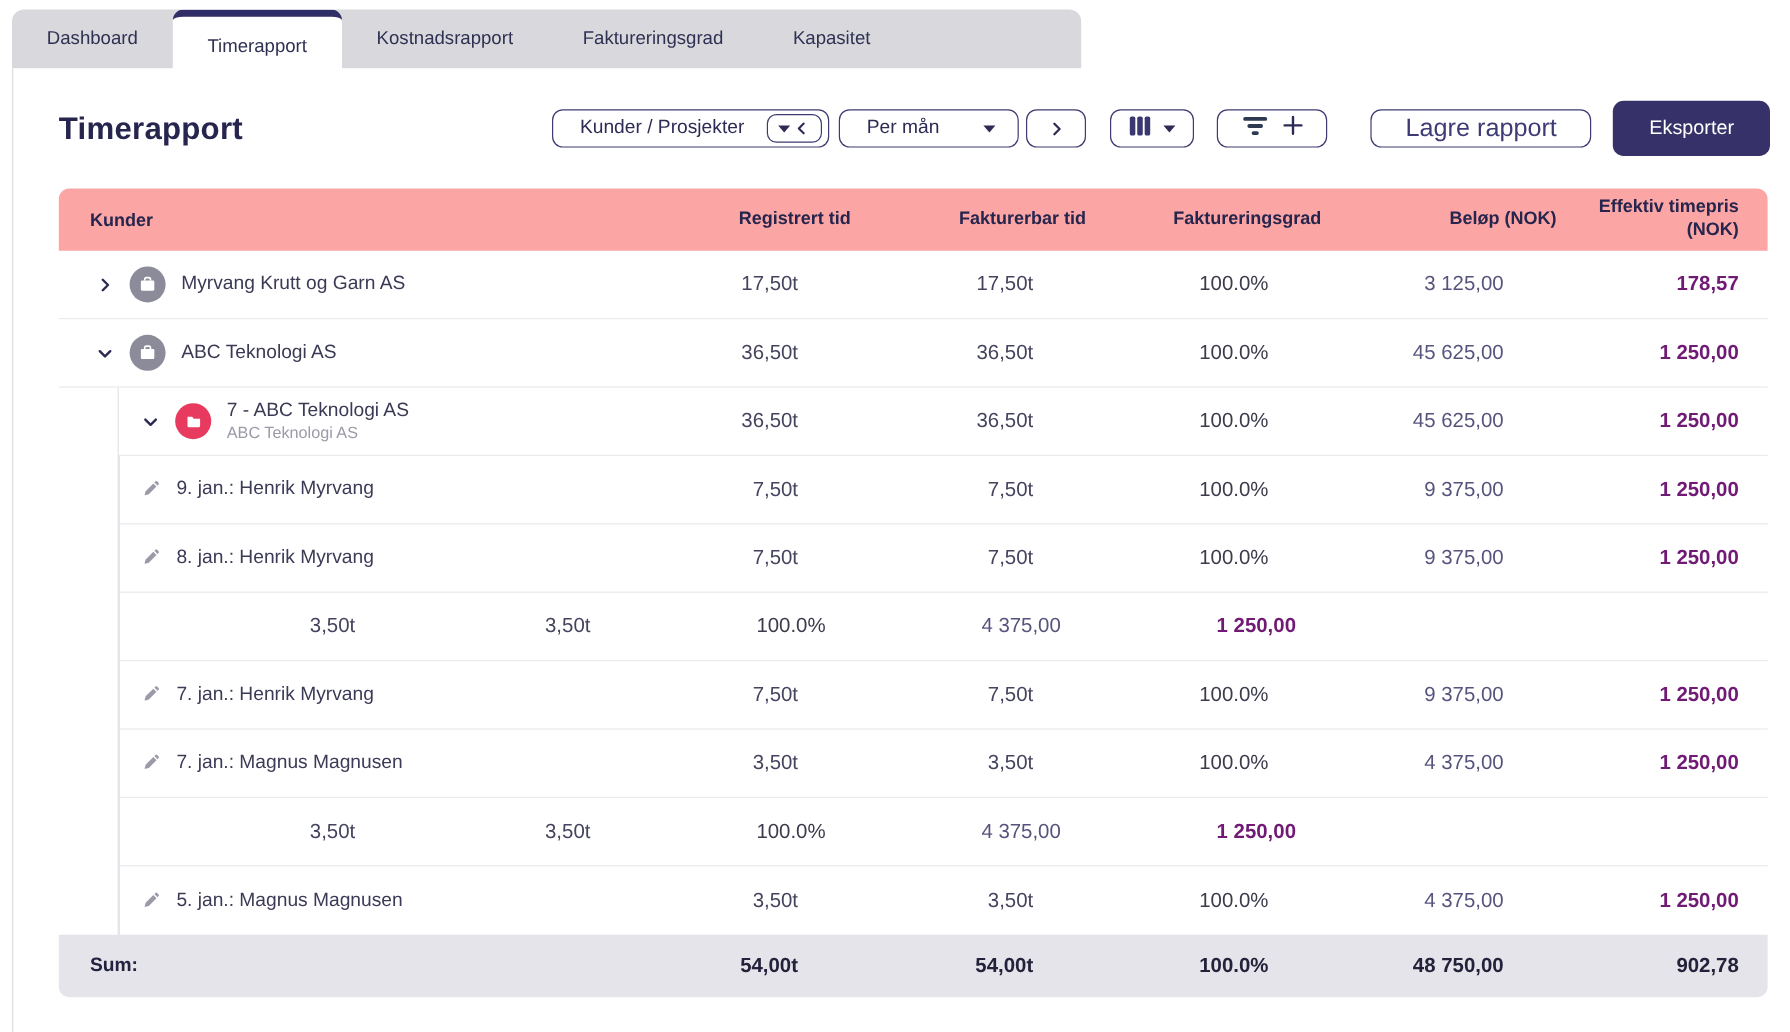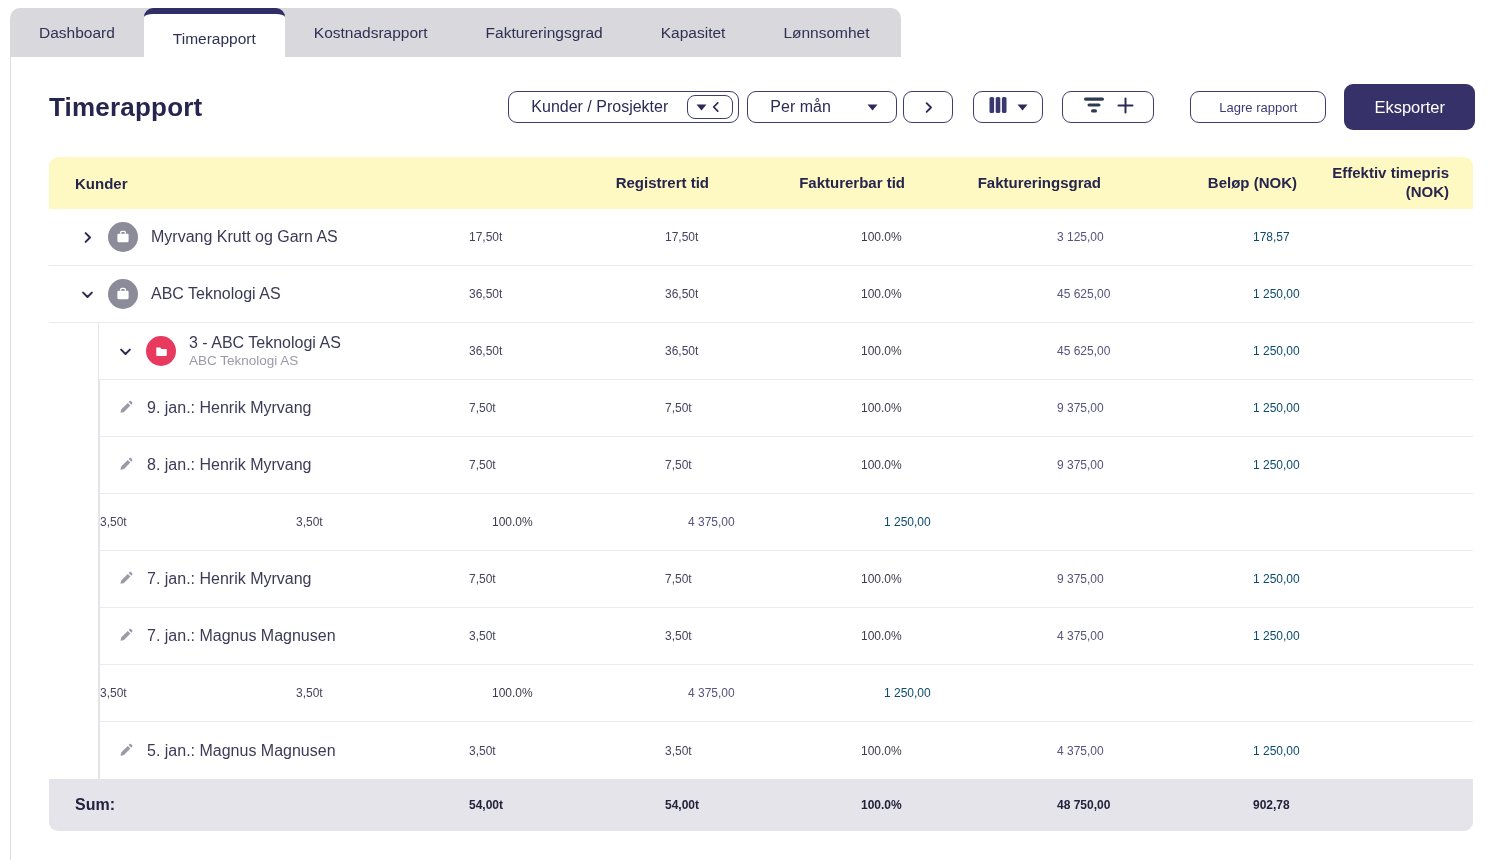--- a/index.html
+++ b/index.html
@@ -43,46 +43,46 @@
     position:absolute; right:5px; top:3px; bottom:3px; width:46px;
     border:1.5px solid #3f3c72; border-radius:8px; background:#fff;
     display:flex; align-items:center; justify-content:center; gap:1px;
   }
   .sel-period { width:150px; padding-left:22px; padding-right:40px; margin-right:6px; }
   .sel-period .label { white-space:nowrap; overflow:hidden; max-width:88px; }
   .sel-period .caret { position:absolute; right:18px; }
   .btn-next { width:50px; justify-content:center; margin-right:20px; }
   .btn-cols { width:70px; justify-content:center; gap:9px; margin-right:19px; }
   .btn-filter { width:92px; justify-content:center; gap:12px; margin-right:36px; }
-  .btn-save { padding:0 28px; margin-right:18px; color:#3d3a75; font-size:13px; }
+  .btn-save { padding:0 28px; margin-right:18px; color:#3d3a75; font-size:21px; }
   .btn-export {
     height:46px; padding:0 30px; border-radius:9px; background:#363168; border:none;
     color:#ffffff; font-size:16.5px; display:flex; align-items:center; cursor:pointer;
   }
 
   .caret svg, .chev svg { display:block; }
 
   
   .report { position:absolute; left:38px; top:100px; width:1424px; }
 
   .thead {
-    background:#fef9c3; border-radius:9px 9px 0 0; height:52px;
+    background:#fca5a5; border-radius:9px 9px 0 0; height:52px;
     display:flex; align-items:center;
   }
   .thead .name-col { flex:1; padding-left:26px; font-size:15px; font-weight:bold; color:#26254d; }
   .hcell { width:196px; text-align:right; font-size:15px; font-weight:bold; color:#26254d; line-height:1.25; }
   .hcell.last { padding-right:24px; }
 
   .row { display:flex; align-items:center; height:57px; }
-  .vcell { width:196px; text-align:left; font-size:12px; }
+  .vcell { width:196px; text-align:right; font-size:17px; }
   .vcell.last { padding-right:24px; }
   .vt  { color:#45445e; }
   .vg  { color:#3c3b4c; }
   .vb  { color:#56537d; }
-  .vp  { color:#0c4a6e; }
+  .vp  { color:#701a75;font-weight:bold; }
 
   .name-cell { flex:1; display:flex; align-items:center; min-width:0; }
 
   .row.customer { border-bottom:1px solid #e9e9ee; }
   .row.customer .name-cell { padding-left:25px; }
 
   .group-l1 { margin-left:49px; border-left:1px solid #e3e3e8; }
   .row.project { border-bottom:1px solid #e9e9ee; }
   .row.project .name-cell { padding-left:13px; }
 
@@ -115,21 +115,20 @@
 </style>
 </head>
 <body>
 
 <nav class="tabbar">
   <div class="tab">Dashboard</div>
   <div class="tab active">Timerapport</div>
   <div class="tab">Kostnadsrapport</div>
   <div class="tab">Faktureringsgrad</div>
   <div class="tab">Kapasitet</div>
-  <div class="tab">Lønnsomhet</div>
 </nav>
 
 <main class="card">
 
   <div class="topbar">
     <h1 class="page-title">Timerapport</h1>
 
     <div class="toolbar">
 
       <div class="ctrl sel-grouping">
@@ -268,21 +267,21 @@
             <svg width="15" height="15" viewBox="0 0 24 24">
                 <path d="M5 9l7 7 7-7" fill="none" stroke="#2c2a52" stroke-width="3.2" stroke-linecap="round" stroke-linejoin="round"></path>
               </svg>
           </span>
           <span class="avatar red">
             <svg width="15" height="15" viewBox="0 0 20 20">
               <path d="M3 4.5h5.2l1.8 2h7v8.3a1.2 1.2 0 01-1.2 1.2H4.2A1.2 1.2 0 013 14.8V4.5z" fill="#fff"></path>
             </svg>
           </span>
           <span class="stack">
-            <span class="row-label">3 - ABC Teknologi AS</span>
+            <span class="row-label">7 - ABC Teknologi AS</span>
             <span class="subtitle">ABC Teknologi AS</span>
           </span>
         </div>
         <div class="vcell vt">36,50t</div>
         <div class="vcell vt">36,50t</div>
         <div class="vcell vg">100.0%</div>
         <div class="vcell vb">45 625,00</div>
         <div class="vcell vp last" style="width:220px">1 250,00</div>
       </div>
 

